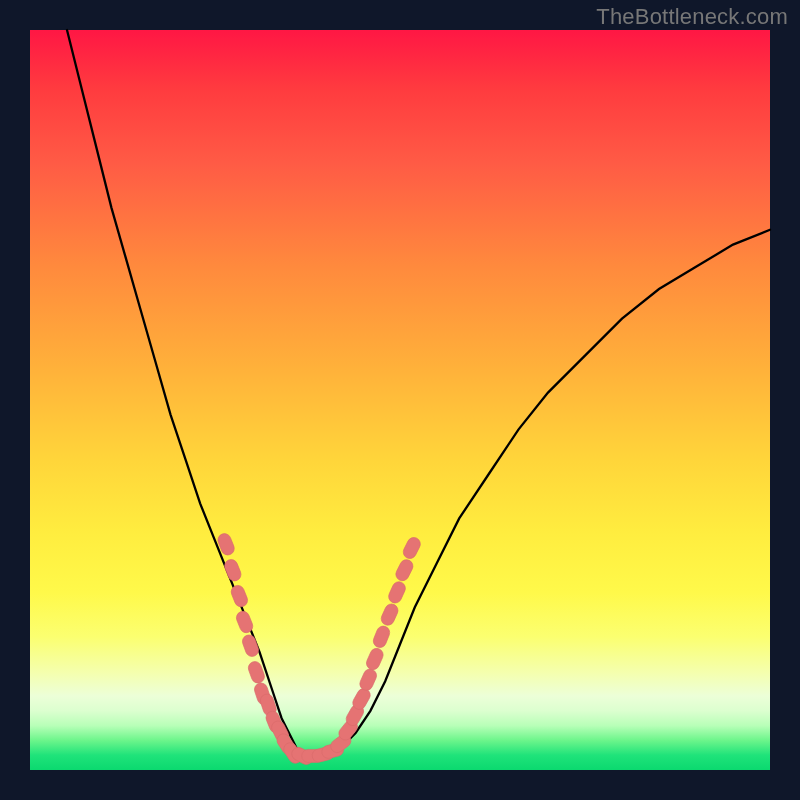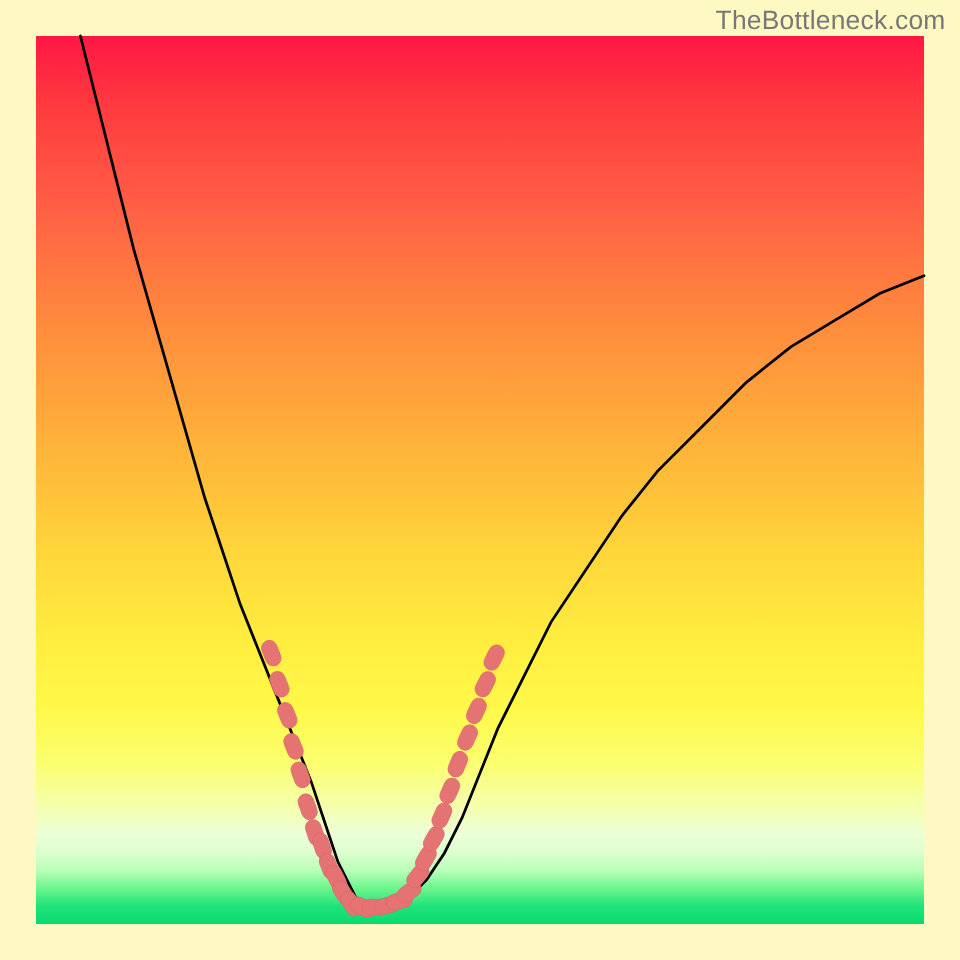--- a/index.html
+++ b/index.html
@@ -10,21 +10,21 @@
     background: #000;
     overflow: hidden;
     font-family: Arial, Helvetica, sans-serif;
   }
   .frame {
     position: absolute;
     top: 0;
     left: 0;
     width: 800px;
     height: 800px;
-    background: #fef9c3;
+    background: #0f172a;
   }
   .plot {
     position: absolute;
     top: 30px;
     left: 30px;
     width: 740px;
     height: 740px;
     background: linear-gradient(to bottom,
       #ff1744 0%,
       #ff3b3f 8%,

